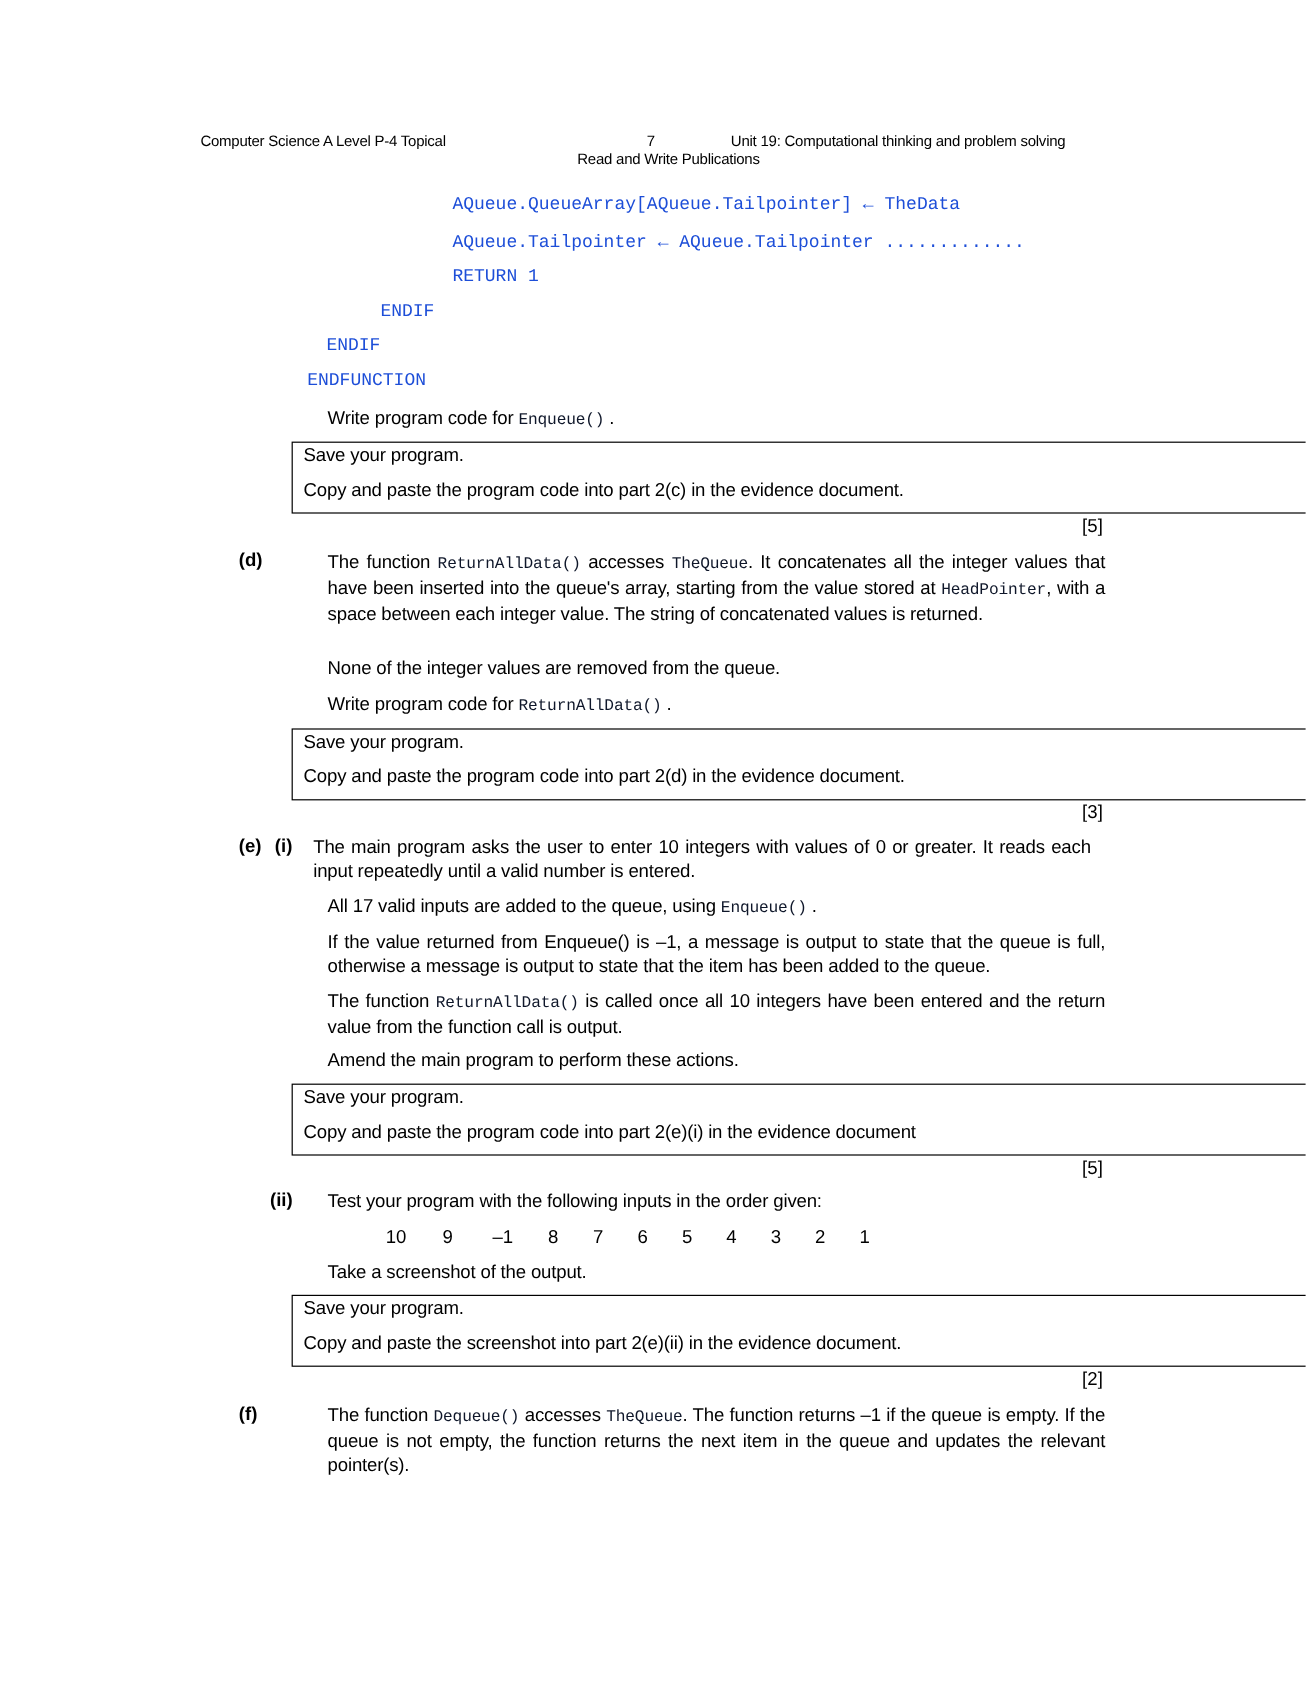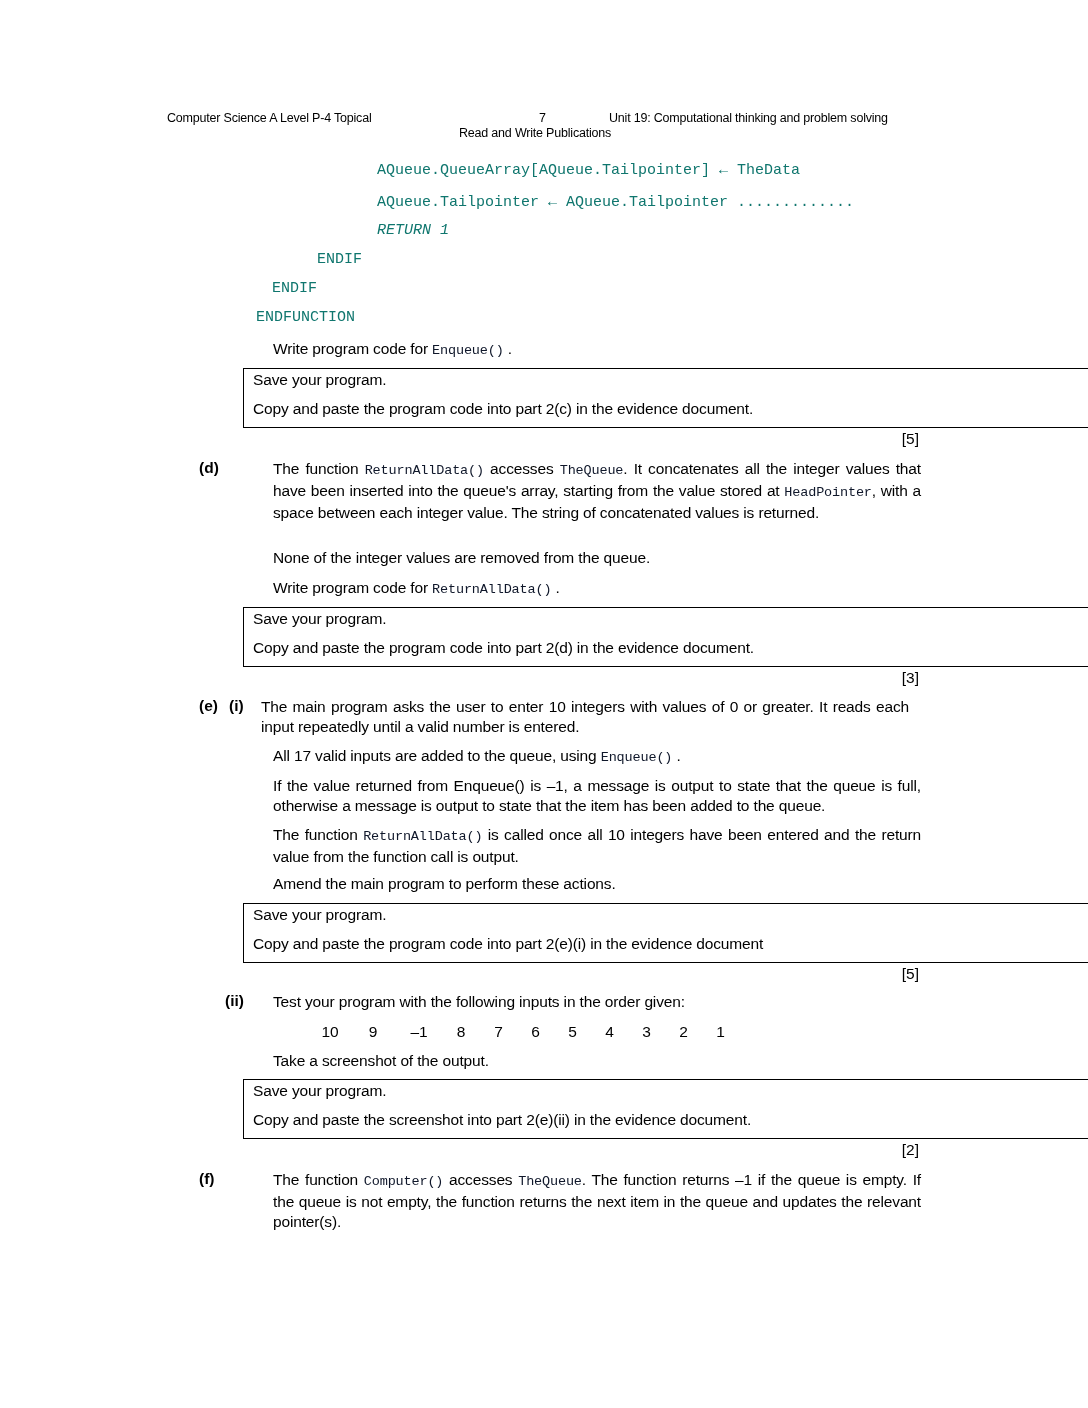--- a/index.html
+++ b/index.html
@@ -1,40 +1,40 @@
 <!DOCTYPE html>
 <html><head>
 <meta charset="utf-8">
 <style>
   html, body { margin: 0; padding: 0; background: #ffffff; }
   body { width: 1088px; height: 1408px; position: relative; overflow: hidden; color: #000; font-family: "Liberation Sans", sans-serif; }
   .abs { position: absolute; }
   .hdr { font-size: 12.5px; letter-spacing: -0.2px; }
-  .mono { font-family: "Liberation Mono", monospace; font-size: 15px; color: #0f766e; }
+  .mono { font-family: "Liberation Mono", monospace; font-size: 15px; color: #1d4ed8; }
   .txt { font-size: 15.5px; line-height: 20px; letter-spacing: -0.15px; }
   .code-inline { font-family: "Liberation Mono", monospace; font-size: 13.5px; color: #0f172a; }
   .box { position: absolute; left: 203px; width: 872px; border: 1px solid #000; box-sizing: border-box; margin-left: 40px; }
   .box .line { position: absolute; left: 9px; font-size: 15.5px; letter-spacing: -0.15px; }
   .mark { position: absolute; right: 169px; font-size: 15.5px; }
   .label { font-size: 15.5px; font-weight: bold; }
   .justify { text-align: justify; }
   .num { display: inline-block; text-align: center; }
 </style>
 </head>
 <body>
 
 <div class="abs hdr" style="left:167px; top:111px;">Computer Science A Level P-4 Topical</div>
 <div class="abs hdr" style="left:539px; top:111px;">7</div>
 <div class="abs hdr" style="left:609px; top:111px;">Unit 19: Computational thinking and problem solving</div>
-<div class="abs hdr" style="left:459px; top:126px;text-align:right;">Read and Write Publications</div>
+<div class="abs hdr" style="left:481px; top:126px;text-align:right;">Read and Write Publications</div>
 
 <div>
   <div class="abs mono" style="left:377px; top:162px;">AQueue.QueueArray[AQueue.Tailpointer] ← TheData</div>
   <div class="abs mono" style="left:377px; top:194px;">AQueue.Tailpointer ← AQueue.Tailpointer .............</div>
-  <div class="abs mono" style="left:377px; top:222px;font-style:italic;">RETURN 1</div>
+  <div class="abs mono" style="left:377px; top:222px;">RETURN 1</div>
   <div class="abs mono" style="left:317px; top:251px;">ENDIF</div>
   <div class="abs mono" style="left:272px; top:280px;">ENDIF</div>
   <div class="abs mono" style="left:256px; top:309px;">ENDFUNCTION</div>
 </div>
 
 <div class="abs txt" style="left:273px; top:339px;">
   <span>Write program code for </span><span class="code-inline">Enqueue()</span><span> .</span>
 </div>
 <div class="box" style="top:368px; height:60px;">
   <div class="line" style="top:2px;">Save your program.</div>
@@ -80,14 +80,14 @@
 </div>
 <div class="abs txt" style="left:273px; top:1051px;">Take a screenshot of the output.</div>
 <div class="box" style="top:1079px; height:60px;">
   <div class="line" style="top:2px;">Save your program.</div>
   <div class="line" style="top:31px;">Copy and paste the screenshot into part 2(e)(ii) in the evidence document.</div>
 </div>
 <div class="mark" style="top:1141px;">[2]</div>
 
 <div class="abs label" style="left:199px; top:1170px;">(f)</div>
 <div class="abs txt justify" style="left:273px; top:1170px; width:648px;">
-  <span>The function </span><span class="code-inline">Computer()</span><span> accesses </span><span class="code-inline">TheQueue</span><span>. The function returns –1 if the queue is empty. If the queue is not empty, the function returns the next item in the queue and updates the relevant pointer(s).</span>
+  <span>The function </span><span class="code-inline">Dequeue()</span><span> accesses </span><span class="code-inline">TheQueue</span><span>. The function returns –1 if the queue is empty. If the queue is not empty, the function returns the next item in the queue and updates the relevant pointer(s).</span>
 </div>
 
 </body></html>

